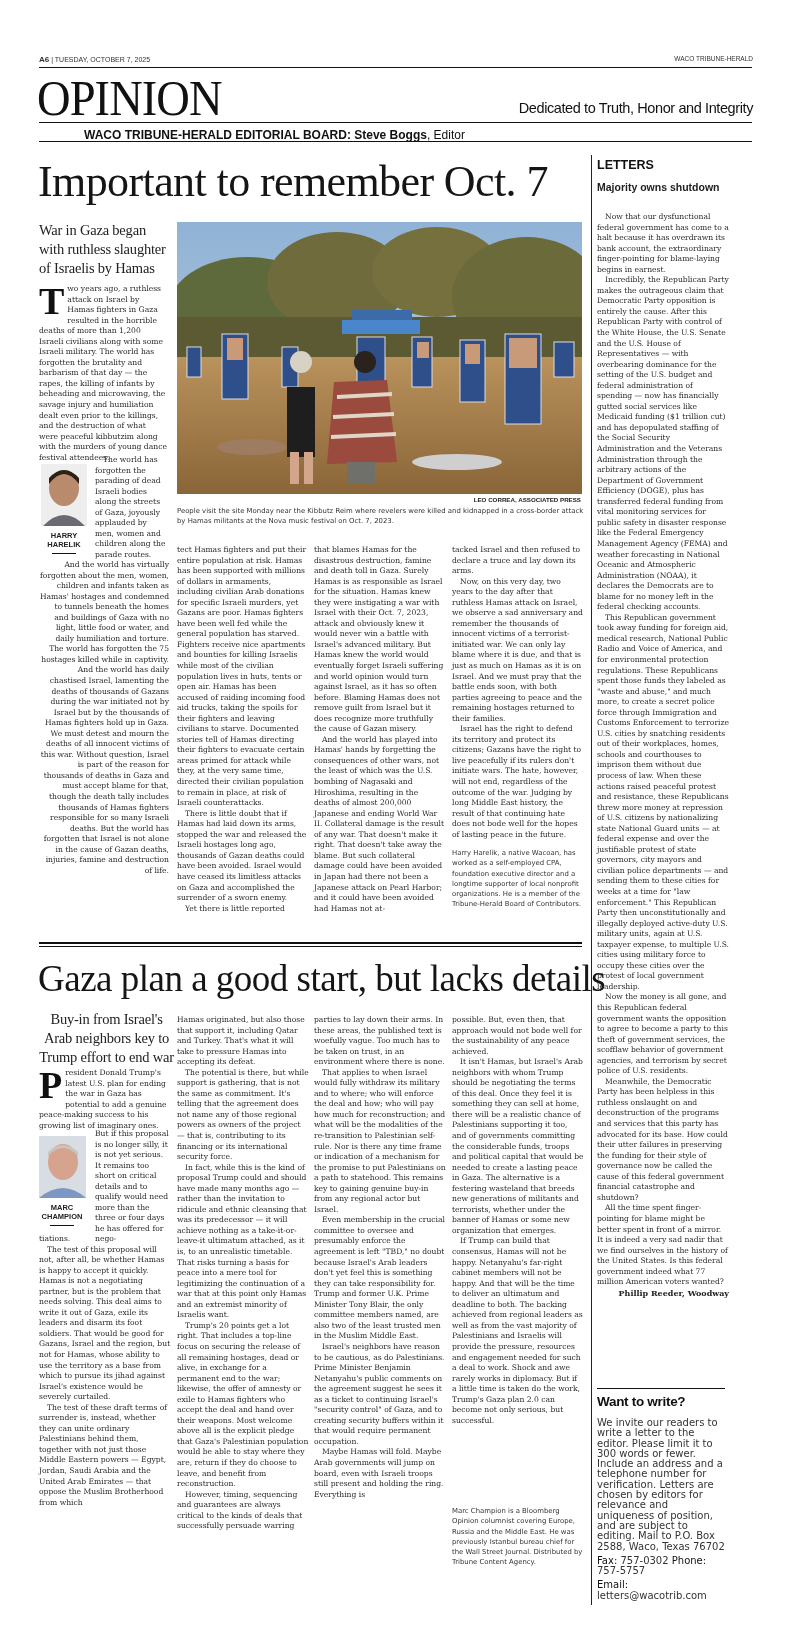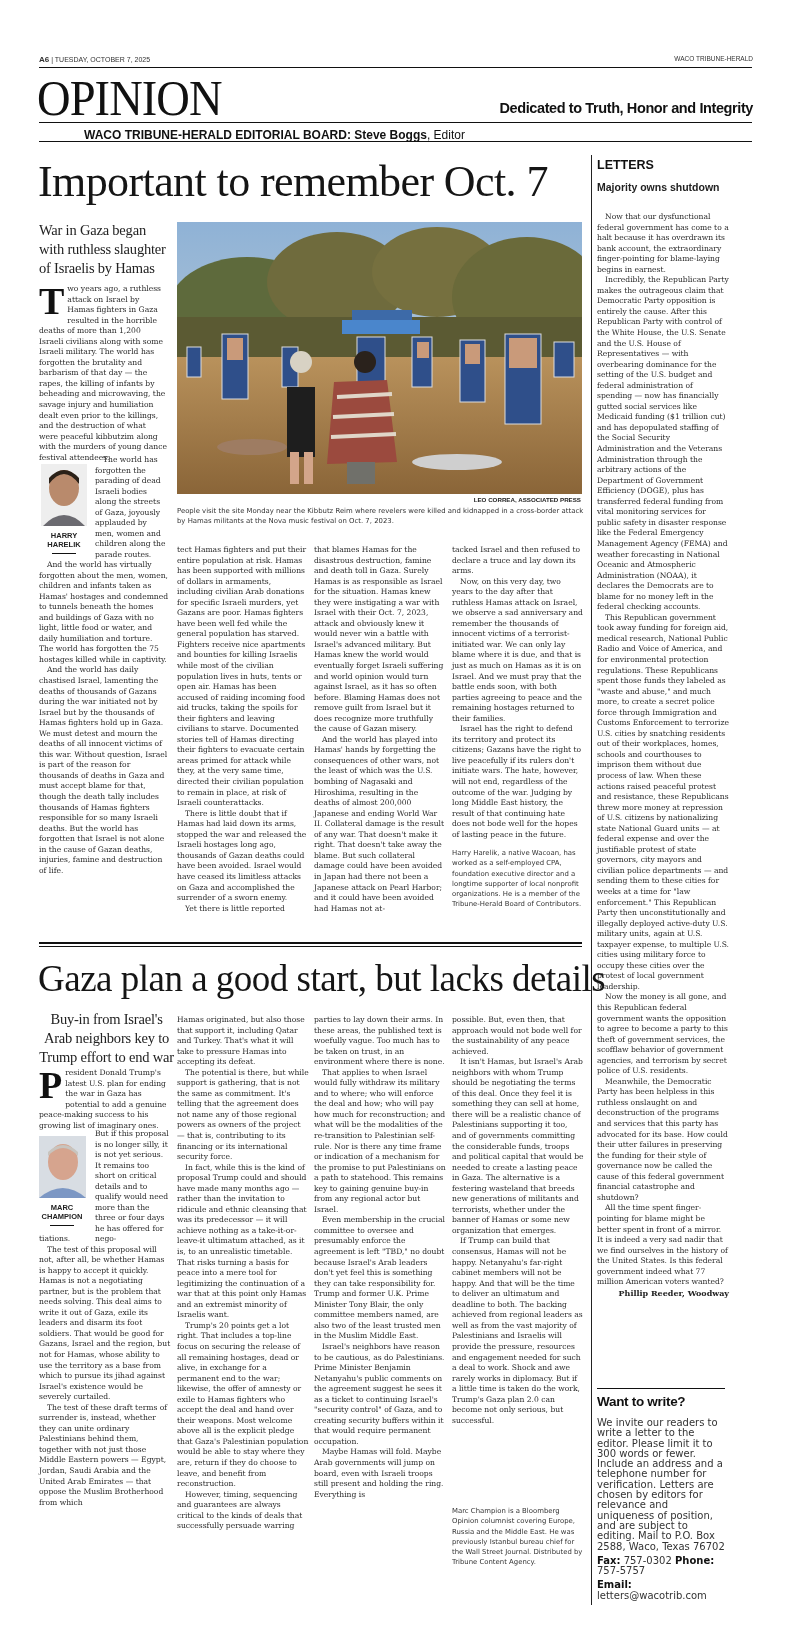--- a/index.html
+++ b/index.html
@@ -4,21 +4,21 @@
 <style>
   * { box-sizing: border-box; margin: 0; padding: 0; }
   html, body { width: 792px; height: 1638px; background: #fff; overflow: hidden; }
   body { position: relative; color: #222; font-family: "DejaVu Serif", serif; }
   .abs { position: absolute; }
   .folio { top: 55px; left: 39px; font-family: "Liberation Sans", sans-serif; font-size: 7px; color: #333; }
   .folio b { font-weight: 700; font-size: 8px; margin-top: 24px; }
   .folio-right { top: 55px; right: 39px; font-family: "Liberation Sans", sans-serif; font-size: 6.5px; color: #333; }
   .rule { background: #111; }
   .masthead { top: 72px; left: 37px; font-family: "Liberation Serif", serif; font-size: 50px; line-height: 52px; letter-spacing: -1px; color: #111; transform: scaleX(0.93); transform-origin: left top; }
-  .motto { top: 100px; right: 39px; font-family: "Liberation Sans", sans-serif; font-weight: 700; font-size: 14.5px; letter-spacing: -0.4px; color: #111; }
+  .motto { top: 100px; right: 39px; font-family: "Liberation Sans", sans-serif; font-weight: 400; font-size: 14.5px; letter-spacing: -0.4px; color: #111; }
   .board { top: 128px; left: 39px; font-family: "Liberation Sans", sans-serif; font-size: 12px; color: #111; padding-left: 45px; }
   .board b { font-weight: 700; }
   .headline1 { top: 158px; left: 38px; font-family: "Liberation Serif", serif; font-size: 44px; line-height: 48px; color: #151515; letter-spacing: -0.6px; white-space: nowrap; }
   .deck { font-family: "Liberation Serif", serif; font-size: 14.5px; line-height: 19px; color: #222; letter-spacing: -0.2px; }
   .body { font-family: "DejaVu Serif", serif; font-size: 7.6px; line-height: 10.55px; color: #2a2a2a; text-align: left; }
   .body p { text-indent: 8px; }
   .body p.noind { text-indent: 0; }
   .dropcap { float: left; font-family: "Liberation Serif", serif; font-size: 38px; line-height: 30px; margin: 2px 3px 0 0; color: #111; font-weight: 700; }
   .photo { top: 222px; left: 177px; width: 405px; height: 272px; overflow: hidden; }
   .credit { top: 496px; right: 211px; font-family: "Liberation Sans", sans-serif; font-size: 6.2px; font-weight: 700; color: #222; }
@@ -26,21 +26,21 @@
   .caption { top: 506px; left: 177px; width: 410px; font-family: "DejaVu Sans", sans-serif; font-size: 6.9px; line-height: 10px; color: #333; }
   .mug { background: #ddd; overflow: hidden; }
   .mugname { font-family: "Liberation Sans", sans-serif; font-weight: 700; font-size: 7.5px; line-height: 9px; text-align: center; color: #222; }
   .tagline { font-family: "DejaVu Sans", sans-serif; font-size: 6.9px; line-height: 10.3px; color: #333; }
   .vrule { top: 155px; left: 591px; width: 1px; height: 1450px; background: #222; }
   .letters-title { top: 158px; left: 597px; font-family: "Liberation Sans", sans-serif; font-weight: 700; font-size: 12.5px; color: #111; }
   .letters-head { top: 180px; left: 597px; width: 160px; font-family: "Liberation Sans", sans-serif; font-weight: 700; font-size: 10.5px; line-height: 14px; color: #222; }
   .signoff { font-family: "DejaVu Serif", serif; font-weight: 700; font-size: 8px; text-align: right; color: #222; }
   .want-title { font-family: "Liberation Sans", sans-serif; font-weight: 700; font-size: 13.5px; color: #111; letter-spacing: -0.3px; }
   .want-body { font-family: "DejaVu Sans", sans-serif; font-size: 10px; line-height: 10.3px; color: #333; }
-  .want-body b { font-weight: 700; color: #111; margin-top: 21px; }
+  .want-body b { font-weight: 400; color: #111; margin-top: 21px; }
   .headline2 { top: 958px; left: 38px; font-family: "Liberation Serif", serif; font-size: 37px; line-height: 42px; color: #151515; letter-spacing: -0.5px; white-space: nowrap; }
 </style>
 </head>
 <body>
 
 <div class="abs folio">
   <b>A6</b> | <span>TUESDAY, OCTOBER 7, 2025</span>
 </div>
 <div class="abs folio-right">WACO TRIBUNE-HERALD</div>
 <div class="abs rule" style="top:67px;left:39px;width:713px;height:1px;"></div>
@@ -119,21 +119,21 @@
     <ellipse cx="23" cy="24" rx="15" ry="18" fill="#b98a6c"></ellipse>
     <path d="M8 20 Q23 0 38 20 L38 14 Q23 -2 8 14Z" fill="#2b2118"></path>
     <path d="M2 62 Q23 40 44 62Z" fill="#6b6a70"></path>
   </svg>
 </div>
 <div class="abs mugname" style="top:531px;left:39px;width:50px;">HARRY HARELIK</div>
 <div class="abs rule" style="top:553px;left:52px;width:24px;height:1px;"></div>
 <div class="abs body" style="top:455px;left:95px;width:73px;">
   <p>The world has forgotten the parading of dead Israeli bodies along the streets of Gaza, joyously applauded by men, women and children along the parade routes.</p>
 </div>
-<div class="abs body" style="top:560px;left:39px;width:130px;">
+<div class="abs body" style="top:560px;left:39px;width:130px;text-align:right;">
   <p>And the world has virtually forgotten about the men, women, children and infants taken as Hamas' hostages and condemned to tunnels beneath the homes and buildings of Gaza with no light, little food or water, and daily humiliation and torture. The world has forgotten the 75 hostages killed while in captivity.</p>
   <p>And the world has daily chastised Israel, lamenting the deaths of thousands of Gazans during the war initiated not by Israel but by the thousands of Hamas fighters hold up in Gaza. We must detest and mourn the deaths of all innocent victims of this war. Without question, Israel is part of the reason for thousands of deaths in Gaza and must accept blame for that, though the death tally includes thousands of Hamas fighters responsible for so many Israeli deaths. But the world has forgotten that Israel is not alone in the cause of Gazan deaths, injuries, famine and destruction of life.</p>
 </div>
 
 <div class="abs body" style="top:545px;left:177px;width:130px;">
   <p class="noind">tect Hamas fighters and put their entire population at risk. Hamas has been supported with millions of dollars in armaments, including civilian Arab donations for specific Israeli murders, yet Gazans are poor. Hamas fighters have been well fed while the general population has starved. Fighters receive nice apartments and bounties for killing Israelis while most of the civilian population lives in huts, tents or open air. Hamas has been accused of raiding incoming food aid trucks, taking the spoils for their fighters and leaving civilians to starve. Documented stories tell of Hamas directing their fighters to evacuate certain areas primed for attack while they, at the very same time, directed their civilian population to remain in place, at risk of Israeli counterattacks.</p>
   <p>There is little doubt that if Hamas had laid down its arms, stopped the war and released the Israeli hostages long ago, thousands of Gazan deaths could have been avoided. Israel would have ceased its limitless attacks on Gaza and accomplished the surrender of a sworn enemy.</p>
   <p>Yet there is little reported</p>
 </div>
 

